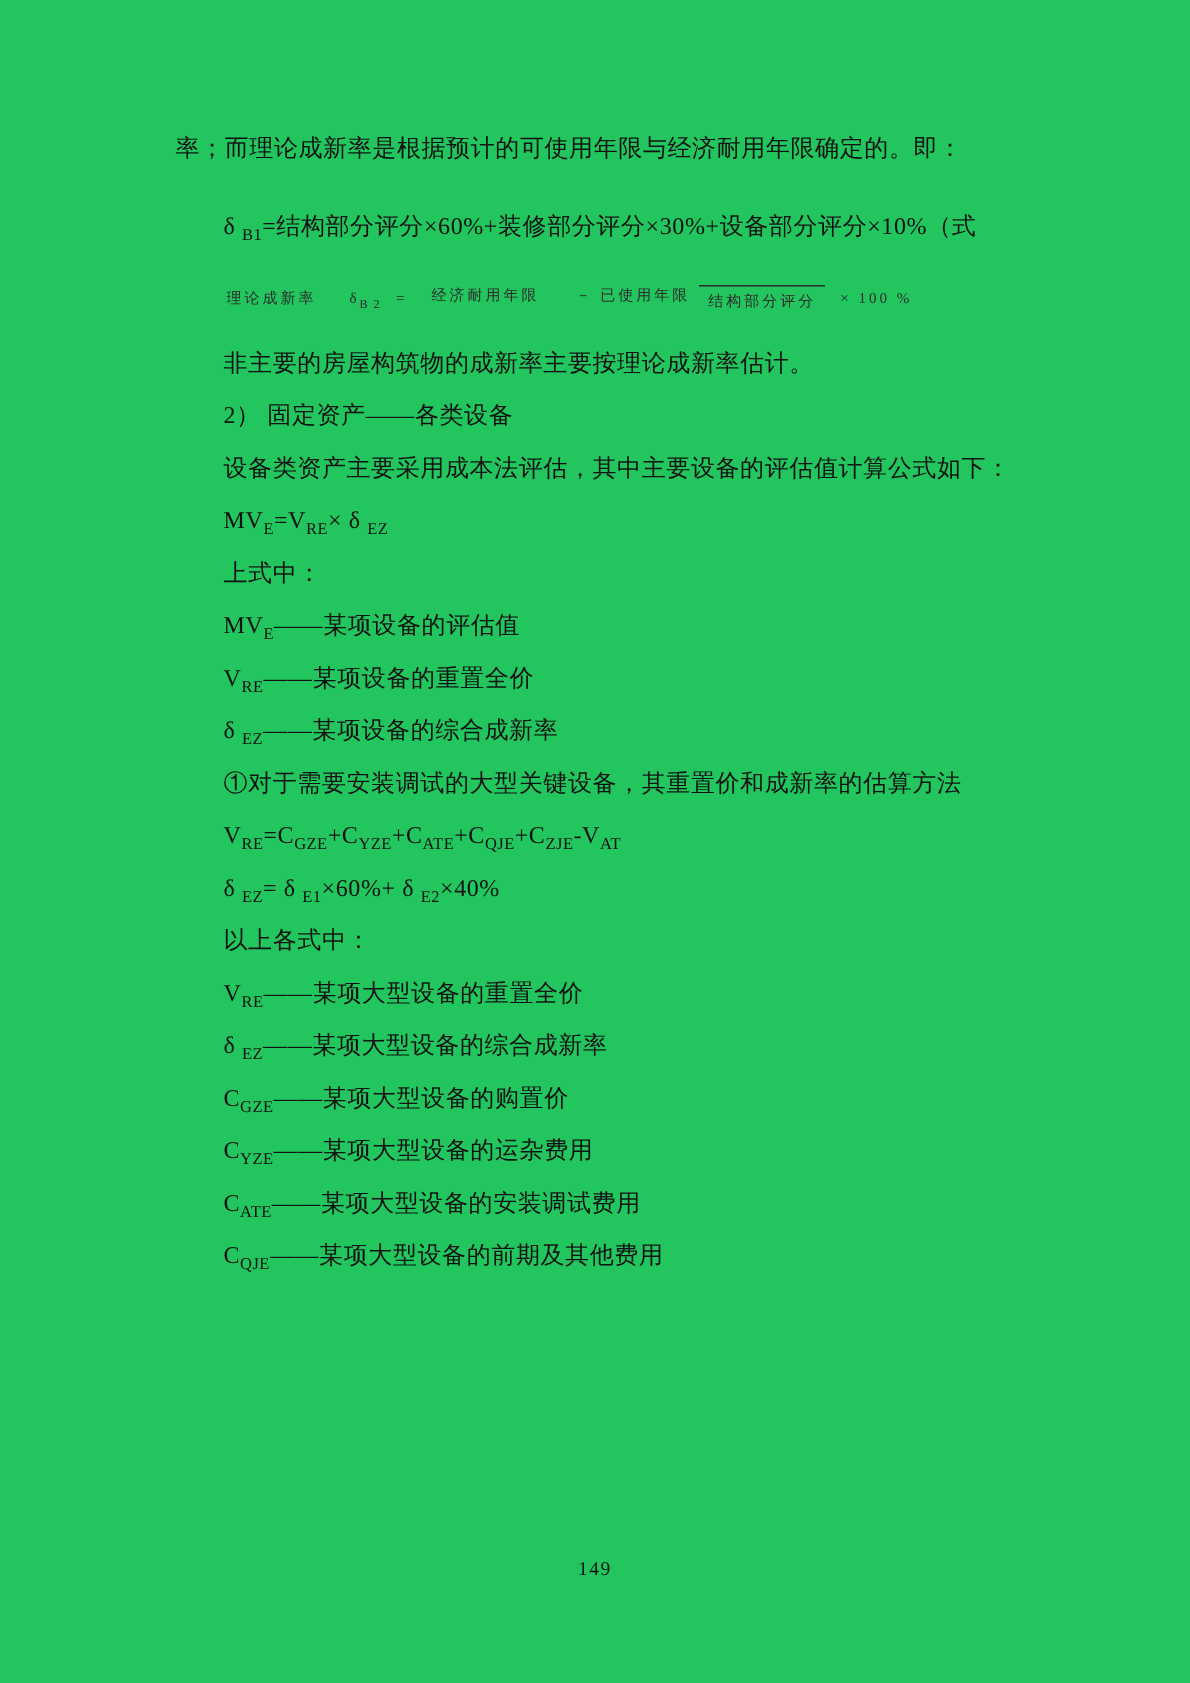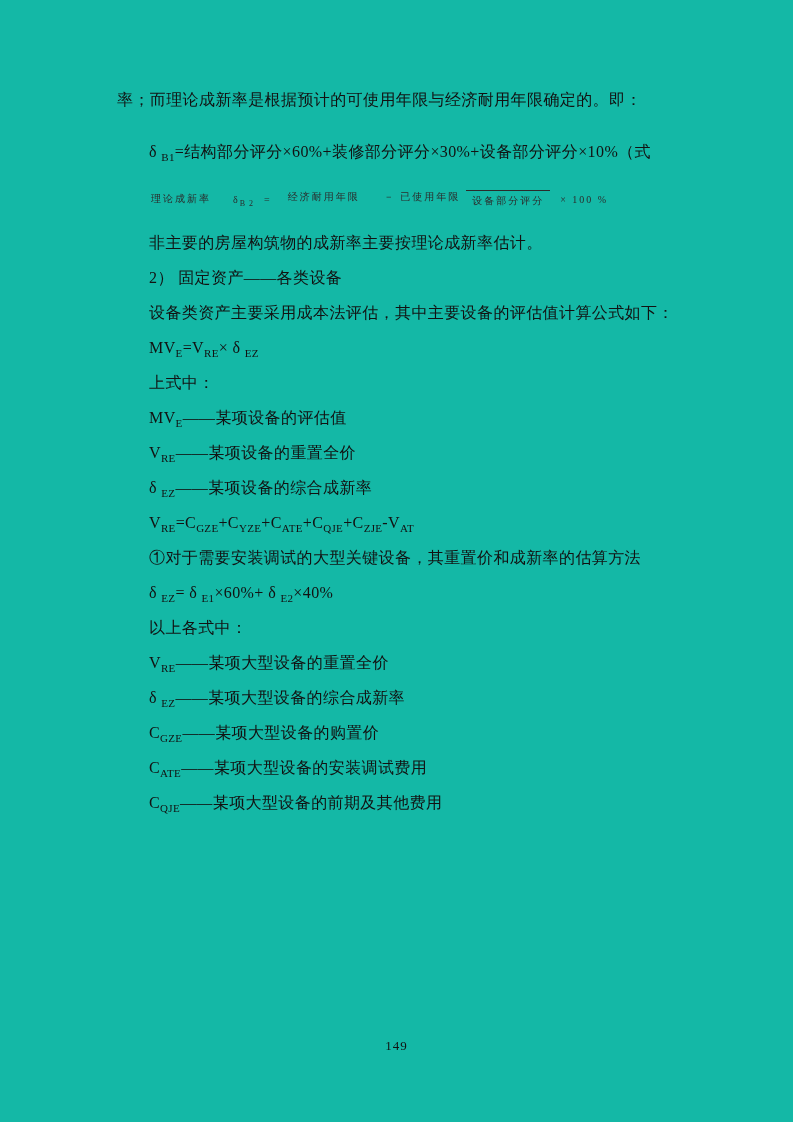--- a/index.html
+++ b/index.html
@@ -1,21 +1,21 @@
 <!DOCTYPE html>
 <html><head>
 <meta charset="utf-8">
 <style>
   html, body { margin: 0; padding: 0; background: #e8e8e8; }
   .page {
     position: relative;
     width: 793px;
     height: 1122px;
     margin: 0 auto;
-    background: #14b8a6;
+    background: #22c55e;
     font-family: "Liberation Serif", "DejaVu Serif", serif;
     font-size: 16px;
     color: #121212;
     overflow: hidden;
   }
   .content { padding: 89px 100px 0 117px; }
   .line {
     height: 22px;
     line-height: 22px;
     margin-top: 13px;
@@ -72,36 +72,37 @@
   <div class="content">
 
   <div class="line first">率；而理论成新率是根据预计的可使用年限与经济耐用年限确定的。即：</div>
       <div class="line ind loose">δ <sub>B1</sub>=结构部分评分×60%+装修部分评分×30%+设备部分评分×10%（式</div>
       <div class="frac-line" id="fraction-block">
       <span class="fpart flabel">理论成新率</span>
       <span class="fpart"><span>δ</span><sub>B 2</sub></span>
       <span class="fpart">=</span>
       <span class="frac">
         <span class="num">经济耐用年限　　－ 已使用年限</span>
-        <span class="den">设备部分评分</span>
+        <span class="den">结构部分评分</span>
       </span>
       <span class="fpart">× 100 %</span>
     </div>
       <div class="line ind">非主要的房屋构筑物的成新率主要按理论成新率估计。</div>
       <div class="line ind">2） 固定资产——各类设备</div>
       <div class="line ind">设备类资产主要采用成本法评估，其中主要设备的评估值计算公式如下：</div>
       <div class="line ind">MV<sub>E</sub>=V<sub>RE</sub>× δ <sub>EZ</sub></div>
       <div class="line ind">上式中：</div>
       <div class="line ind">MV<sub>E</sub>——某项设备的评估值</div>
       <div class="line ind">V<sub>RE</sub>——某项设备的重置全价</div>
       <div class="line ind">δ <sub>EZ</sub>——某项设备的综合成新率</div>
+      <div class="line ind">①对于需要安装调试的大型关键设备，其重置价和成新率的估算方法</div>
       <div class="line ind">V<sub>RE</sub>=C<sub>GZE</sub>+C<sub>YZE</sub>+C<sub>ATE</sub>+C<sub>QJE</sub>+C<sub>ZJE</sub>-V<sub>AT</sub></div>
-      <div class="line ind">①对于需要安装调试的大型关键设备，其重置价和成新率的估算方法</div>
       <div class="line ind">δ <sub>EZ</sub>= δ <sub>E1</sub>×60%+ δ <sub>E2</sub>×40%</div>
       <div class="line ind">以上各式中：</div>
       <div class="line ind">V<sub>RE</sub>——某项大型设备的重置全价</div>
       <div class="line ind">δ <sub>EZ</sub>——某项大型设备的综合成新率</div>
       <div class="line ind">C<sub>GZE</sub>——某项大型设备的购置价</div>
+      <div class="line ind">C<sub>YZE</sub>——某项大型设备的运杂费用</div>
       <div class="line ind">C<sub>ATE</sub>——某项大型设备的安装调试费用</div>
       <div class="line ind">C<sub>QJE</sub>——某项大型设备的前期及其他费用</div>
     </div>
   <div class="footer">149</div>
 </div>
 
 </body></html>

